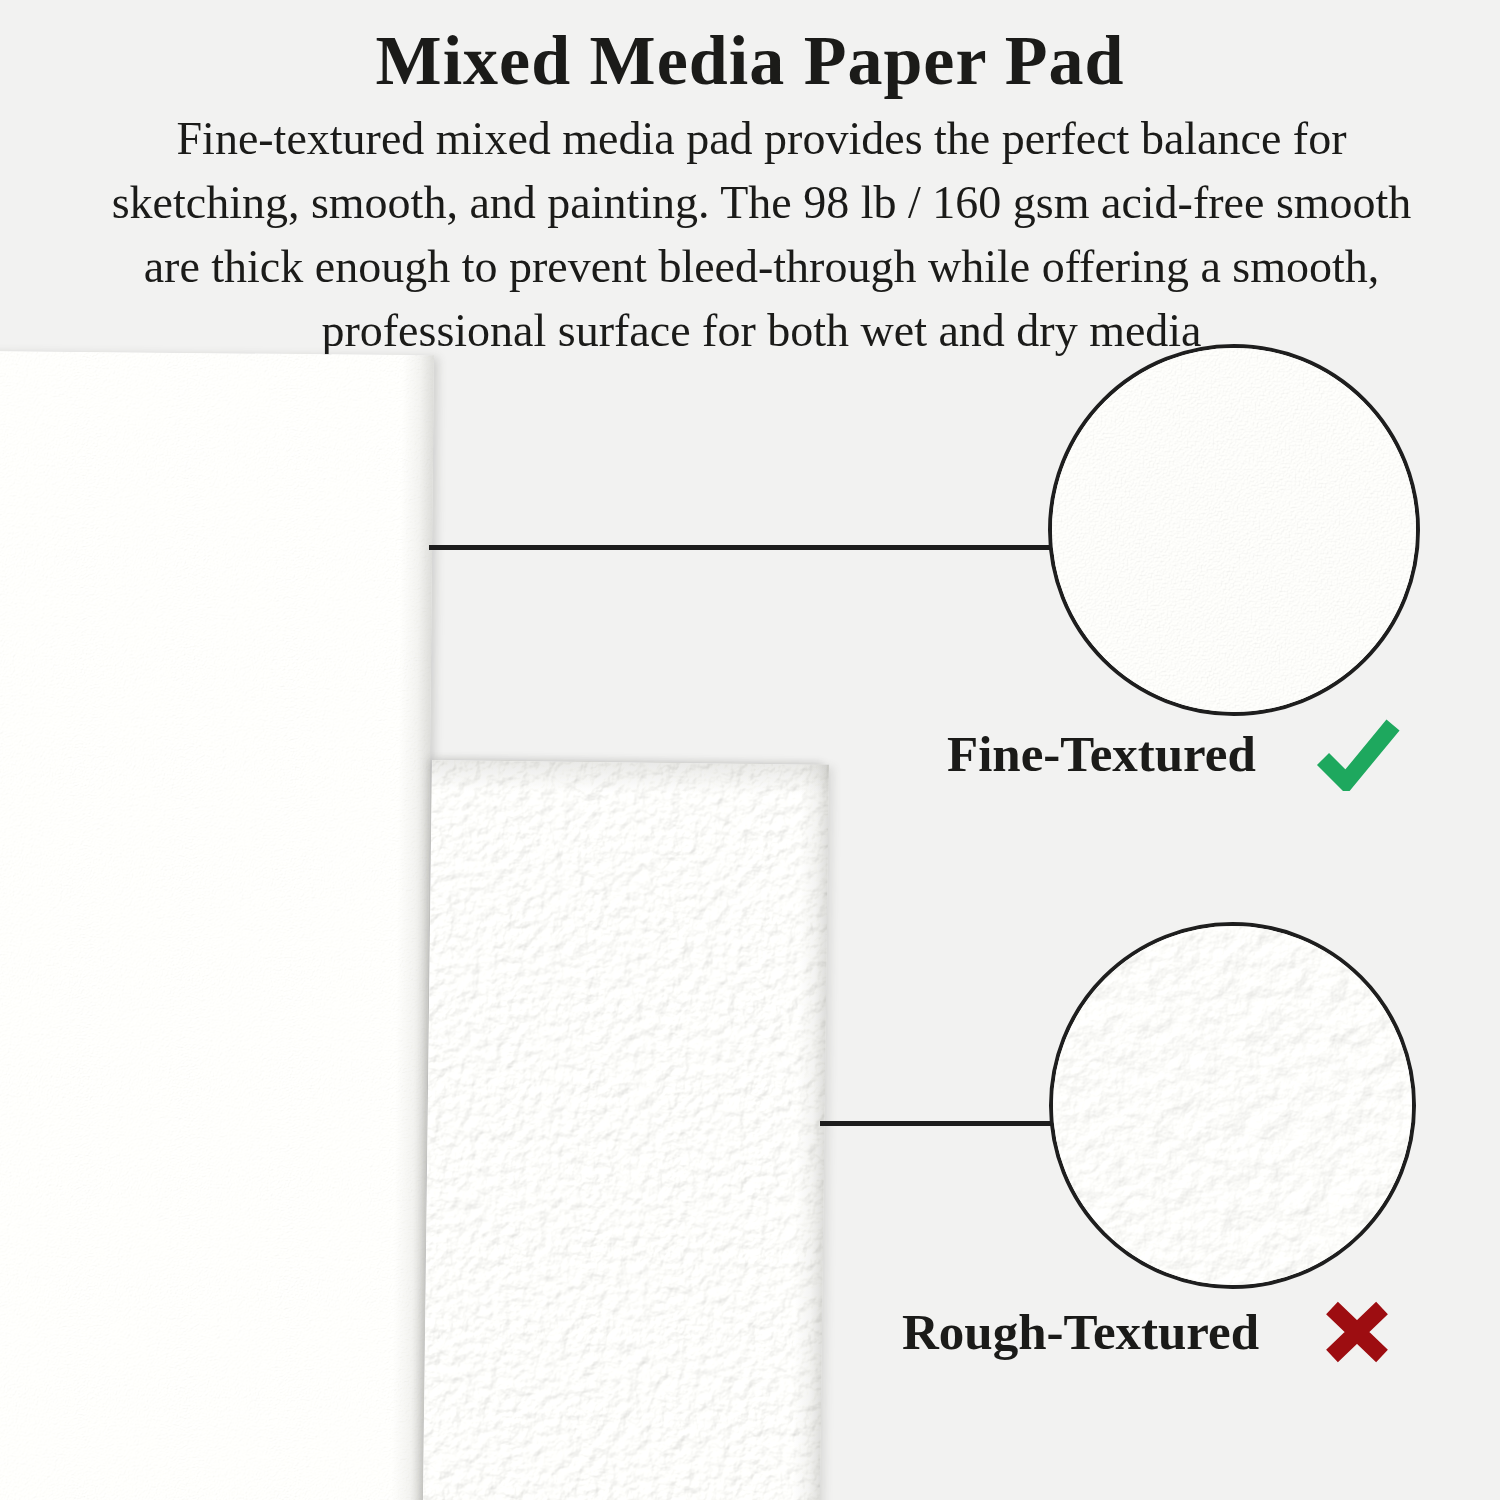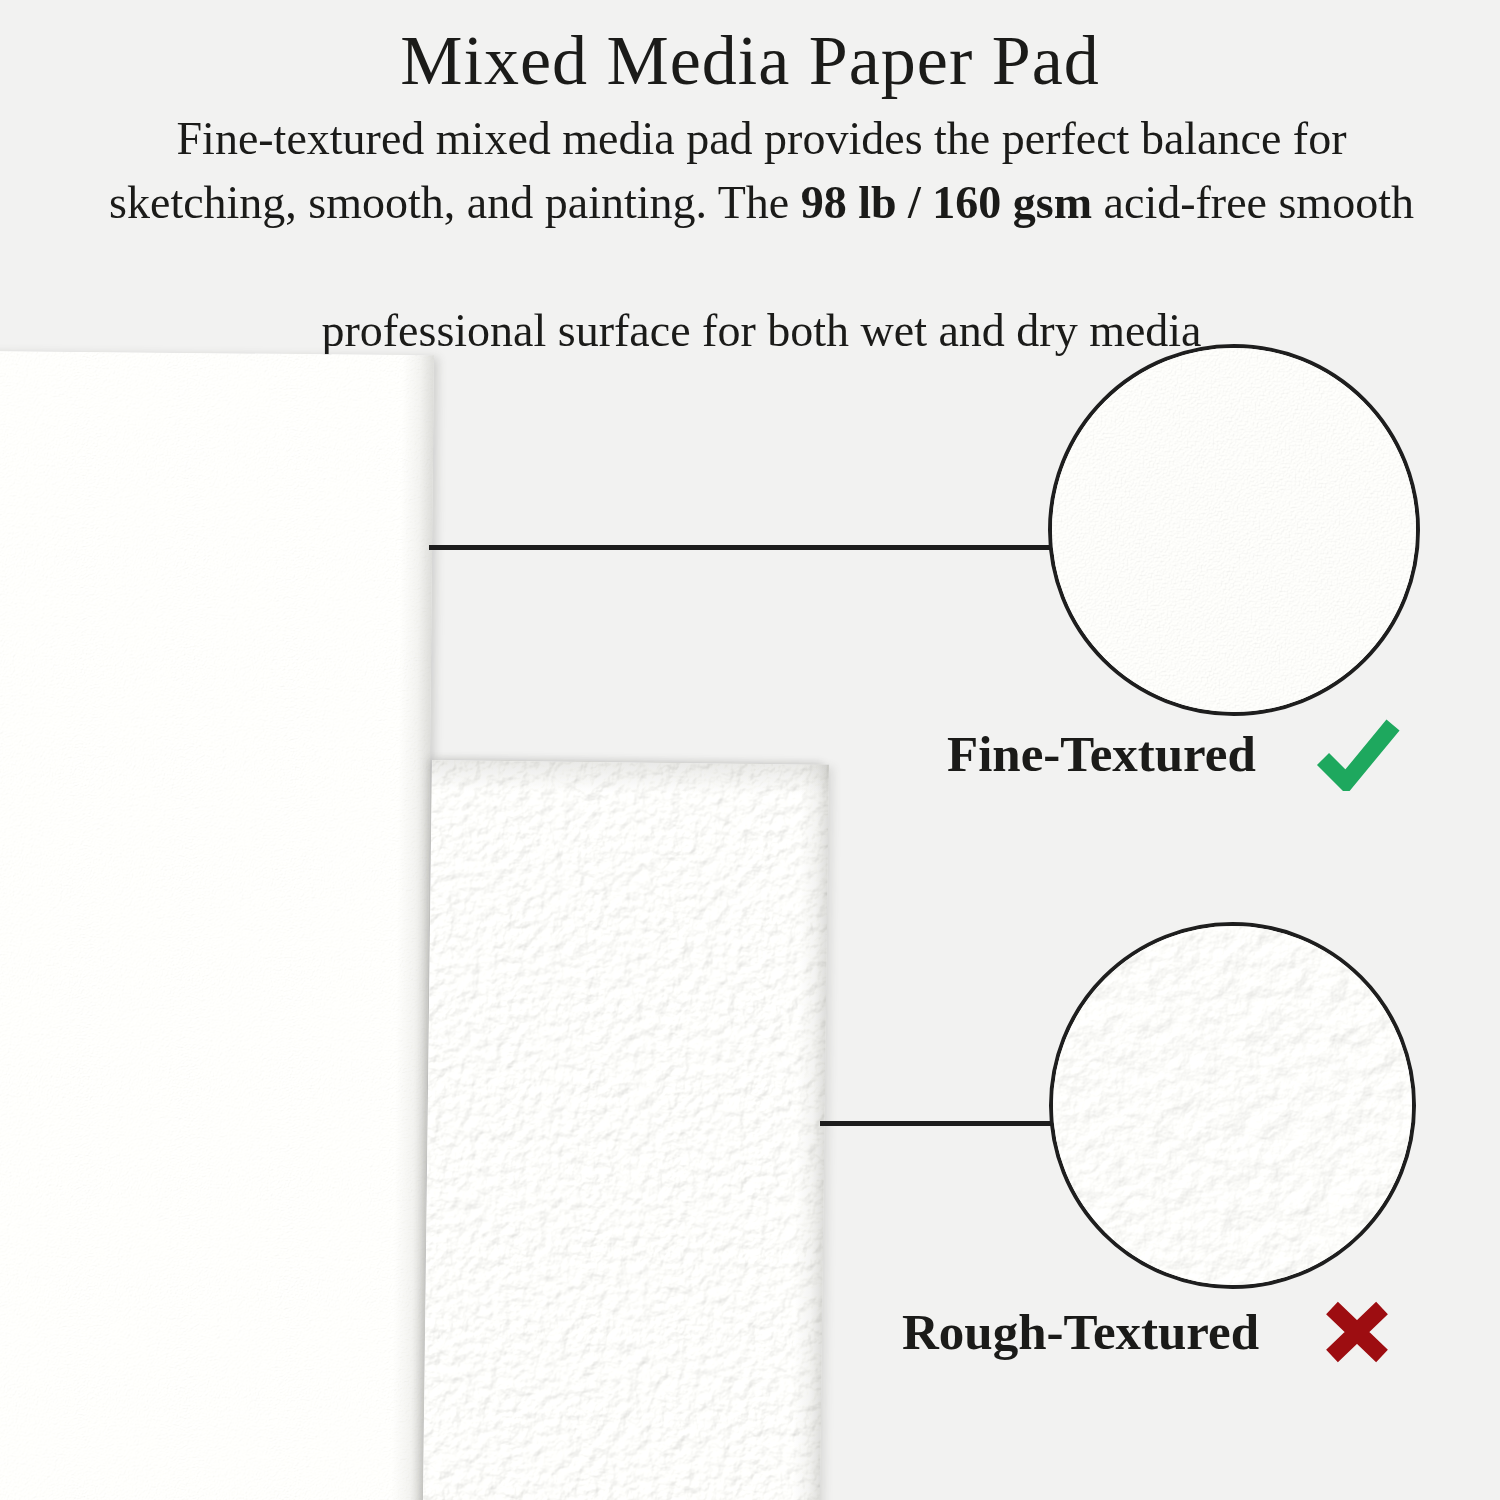--- a/index.html
+++ b/index.html
@@ -4,23 +4,23 @@
 <style>
   html,body{margin:0;padding:0;background:#e6e6e4;}
   .canvas{
     position:relative;width:1500px;height:1500px;overflow:hidden;
     background:#f2f2f1;color:#1b1b19;
     font-family:"Liberation Serif","DejaVu Serif",serif;
   }
 
   
   .header{position:absolute;top:24px;left:0;width:1500px;text-align:center;}
-  .title{margin:0;font-size:70px;line-height:1.05;font-weight:normal;letter-spacing:1px;}
+  .title{margin:0;font-size:70px;line-height:1.05;font-weight:bold;letter-spacing:1px;}
   .desc{margin:9px 0 0;font-size:46px;line-height:64px;font-weight:normal;padding-left:23px;}
-  .desc b{font-weight:bold;}
+  .desc b{font-weight:normal;}
 
   
   .paper{position:absolute;background:#fbfbfa;}
   .paper svg{position:absolute;left:0;top:0;width:100%;height:100%;}
   .paper .edge{content:"";position:absolute;inset:0;pointer-events:none;}
   .paper1{
     left:-18px;top:351px;width:452px;height:1170px;
     transform:rotate(0.55deg);transform-origin:0 0;
     box-shadow:6px 0 10px -2px rgba(70,70,64,0.20);
   }
@@ -105,21 +105,21 @@
           <feFuncR type="linear" slope="0.26" intercept="0.75"></feFuncR>
           <feFuncG type="linear" slope="0.26" intercept="0.75"></feFuncG>
           <feFuncB type="linear" slope="0.26" intercept="0.74"></feFuncB>
         </feComponentTransfer>
       </filter>
     </defs>
   </svg>
 
   <div class="header">
     <h1 class="title">Mixed Media Paper Pad</h1>
-    <p class="desc"><span>Fine-textured mixed media pad provides the perfect balance for</span><br><span><span>sketching, smooth, and painting. The </span><b>98 lb / 160 gsm</b><span> acid-free smooth</span></span><br><br><span>professional surface for both wet and dry media</span></p>
+    <p class="desc"><span>Fine-textured mixed media pad provides the perfect balance for</span><br><span><span>sketching, smooth, and painting. The </span><b>98 lb / 160 gsm</b><span> acid-free smooth</span></span><br><span>are thick enough to prevent bleed-through while offering a smooth,</span><br><span>professional surface for both wet and dry media</span></p>
   </div>
 
   <div class="paper paper1">
     <svg aria-hidden="true">
         <rect width="100%" height="100%" fill="#ffffff" filter="url(#texFine)"></rect>
       </svg>
     <div class="edge edge-right"></div>
   </div>
   <div class="paper paper2">
     <svg aria-hidden="true">

